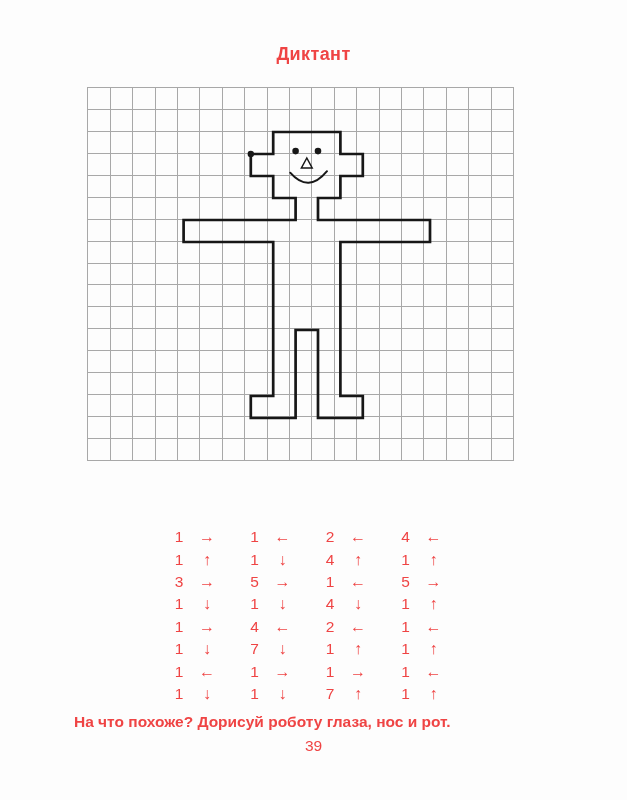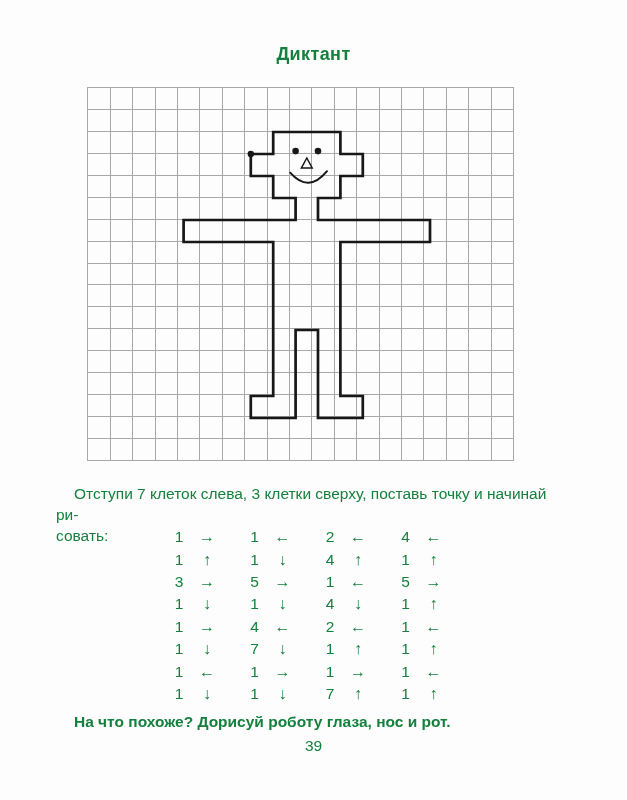--- a/index.html
+++ b/index.html
@@ -1,18 +1,18 @@
 <!DOCTYPE html>
 <html><head>
 <meta charset="utf-8">
 <style>
   html,body{margin:0;padding:0;background:#e8e8e8;}
   .page{
     position:relative;width:627px;height:800px;background:#fdfdfd;
-    font-family:"Liberation Sans",sans-serif;color:#15803d;overflow:hidden;
+    font-family:"Liberation Sans",sans-serif;color:#ef4444;overflow:hidden;
     margin:0 auto;
   }
   .title{
     position:absolute;top:44px;left:0;width:100%;text-align:center;
     font-size:18px;font-weight:bold;letter-spacing:0.4px;margin:0;
   }
   #grid-svg{position:absolute;left:87px;top:86px;}
   .para{
     position:absolute;left:56px;top:483px;width:506px;margin:0;
     font-size:15.5px;line-height:21px;
@@ -45,21 +45,20 @@
   <svg id="grid-svg" xmlns="http://www.w3.org/2000/svg" viewBox="-1 -1 427.59999999999997 376" style="width: 427.6px; height: 376px;">
       <path d="M0.0 0V374M22.4 0V374M44.8 0V374M67.2 0V374M89.6 0V374M112.0 0V374M134.4 0V374M156.8 0V374M179.2 0V374M201.6 0V374M224.0 0V374M246.4 0V374M268.8 0V374M291.2 0V374M313.6 0V374M336.0 0V374M358.4 0V374M380.8 0V374M403.2 0V374M425.6 0V374M0 0.0H425.59999999999997M0 22.0H425.59999999999997M0 44.0H425.59999999999997M0 66.0H425.59999999999997M0 88.0H425.59999999999997M0 110.0H425.59999999999997M0 132.0H425.59999999999997M0 154.0H425.59999999999997M0 176.0H425.59999999999997M0 198.0H425.59999999999997M0 220.0H425.59999999999997M0 242.0H425.59999999999997M0 264.0H425.59999999999997M0 286.0H425.59999999999997M0 308.0H425.59999999999997M0 330.0H425.59999999999997M0 352.0H425.59999999999997M0 374.0H425.59999999999997" stroke="#a8a8a8" stroke-width="1" fill="none" shape-rendering="crispEdges"></path>
       <path d="M162.8 67.0L185.2 67.0L185.2 45.0L252.4 45.0L252.4 67.0L274.8 67.0L274.8 89.0L252.4 89.0L252.4 111.0L230.0 111.0L230.0 133.0L342.0 133.0L342.0 155.0L252.4 155.0L252.4 309.0L274.8 309.0L274.8 331.0L230.0 331.0L230.0 243.0L207.6 243.0L207.6 331.0L162.8 331.0L162.8 309.0L185.2 309.0L185.2 155.0L95.6 155.0L95.6 133.0L207.6 133.0L207.6 111.0L185.2 111.0L185.2 89.0L162.8 89.0Z" stroke="#171717" stroke-width="2.7" fill="none" stroke-linejoin="miter"></path>
       <circle cx="162.8" cy="67.0" r="3.2" fill="#171717"></circle>
       <circle cx="207.6" cy="64.1" r="3.3" fill="#171717"></circle>
       <circle cx="230.0" cy="64.1" r="3.3" fill="#171717"></circle>
       <polygon points="218.8,71.0 213.4,80.9 224.2,80.9" stroke="#171717" stroke-width="1.5" fill="none" stroke-linejoin="miter"></polygon>
       <path d="M202.2 85.7 Q 220.6 106.6 239.0 84.2" stroke="#171717" stroke-width="2" fill="none" stroke-linecap="round"></path>
     </svg>
 
-  <p class="para"><span class="indent">Отступи 7 клеток слева, 3 клетки сверху, поставь точку и начинай ри-</span><br><span>совать:</span></p>
 
   <div class="dictation" id="dictation">
       <div class="dict-row">
         <span class="dict-pair">
           <span class="dict-num">1</span>
           <span class="dict-arr">→</span>
         </span>
         <span class="dict-pair">
           <span class="dict-num">1</span>
           <span class="dict-arr">←</span>

